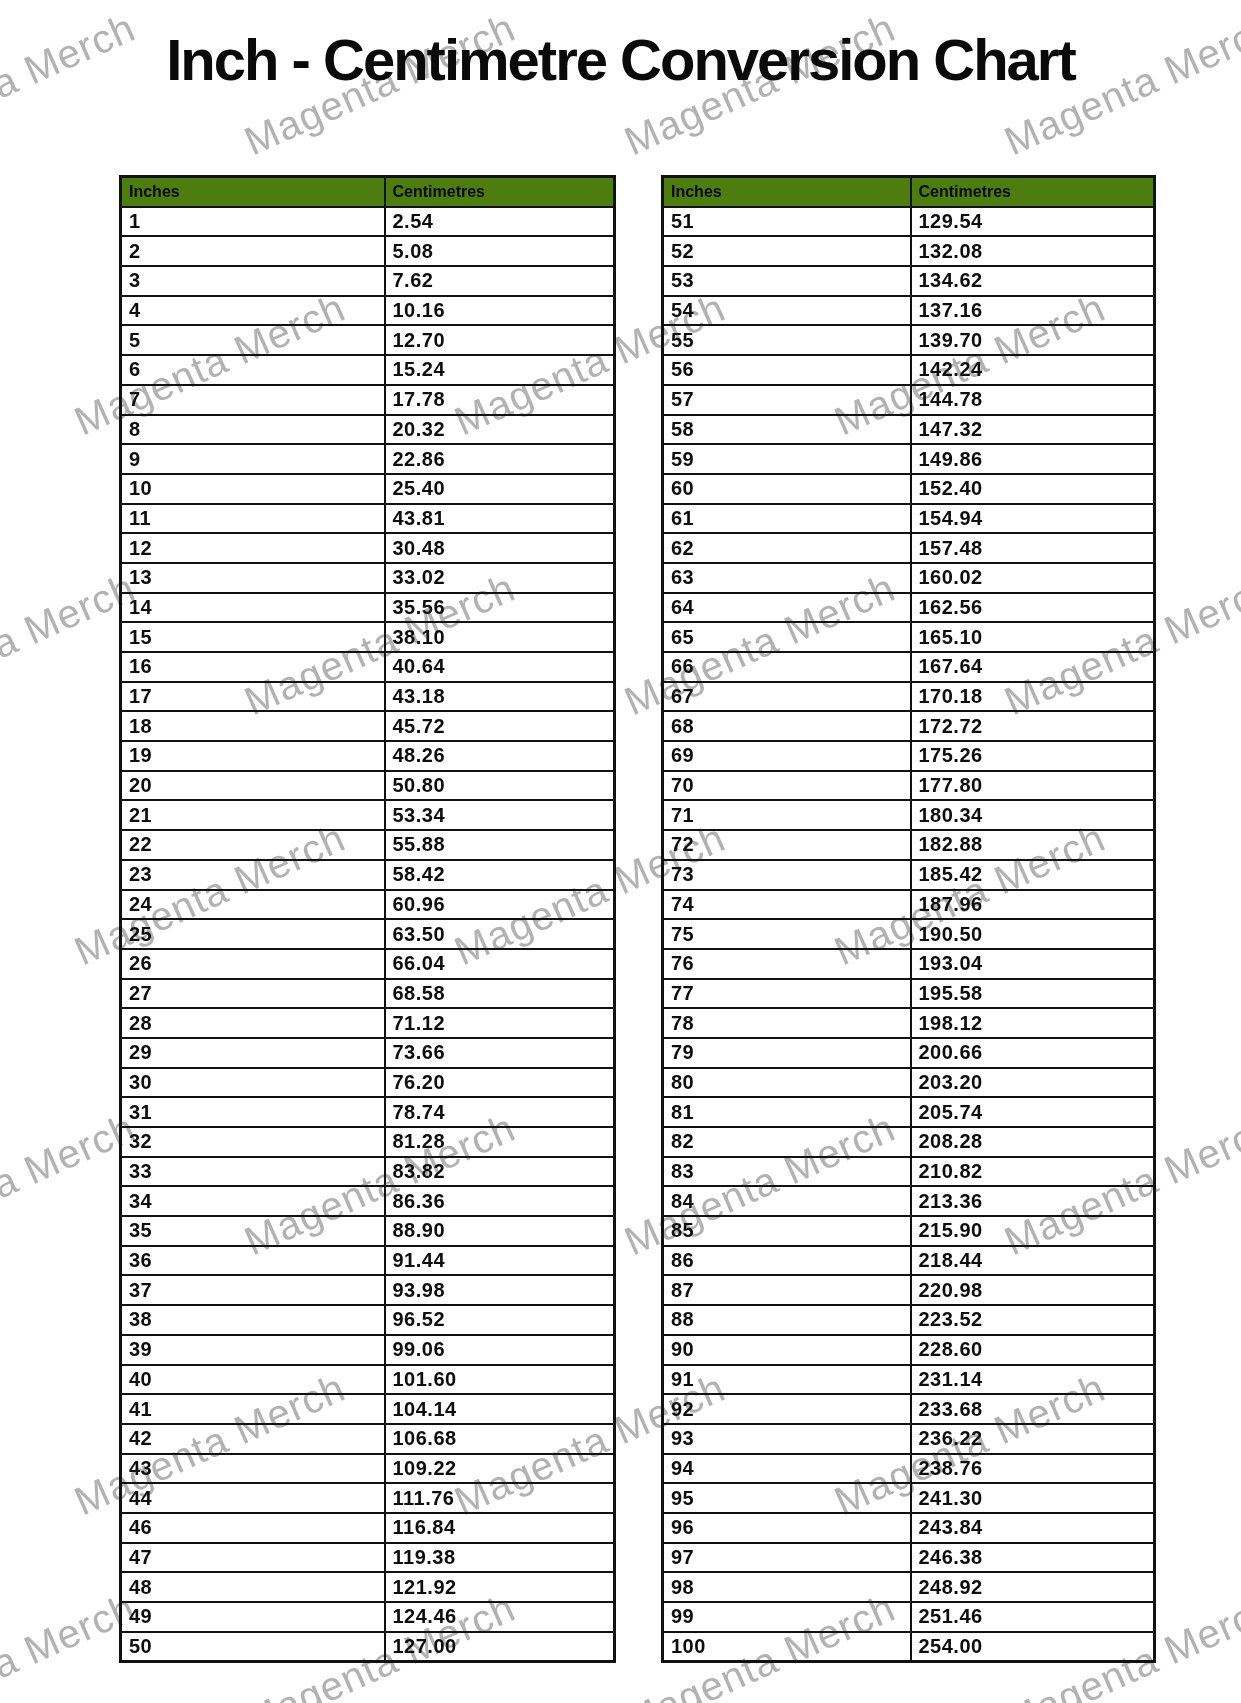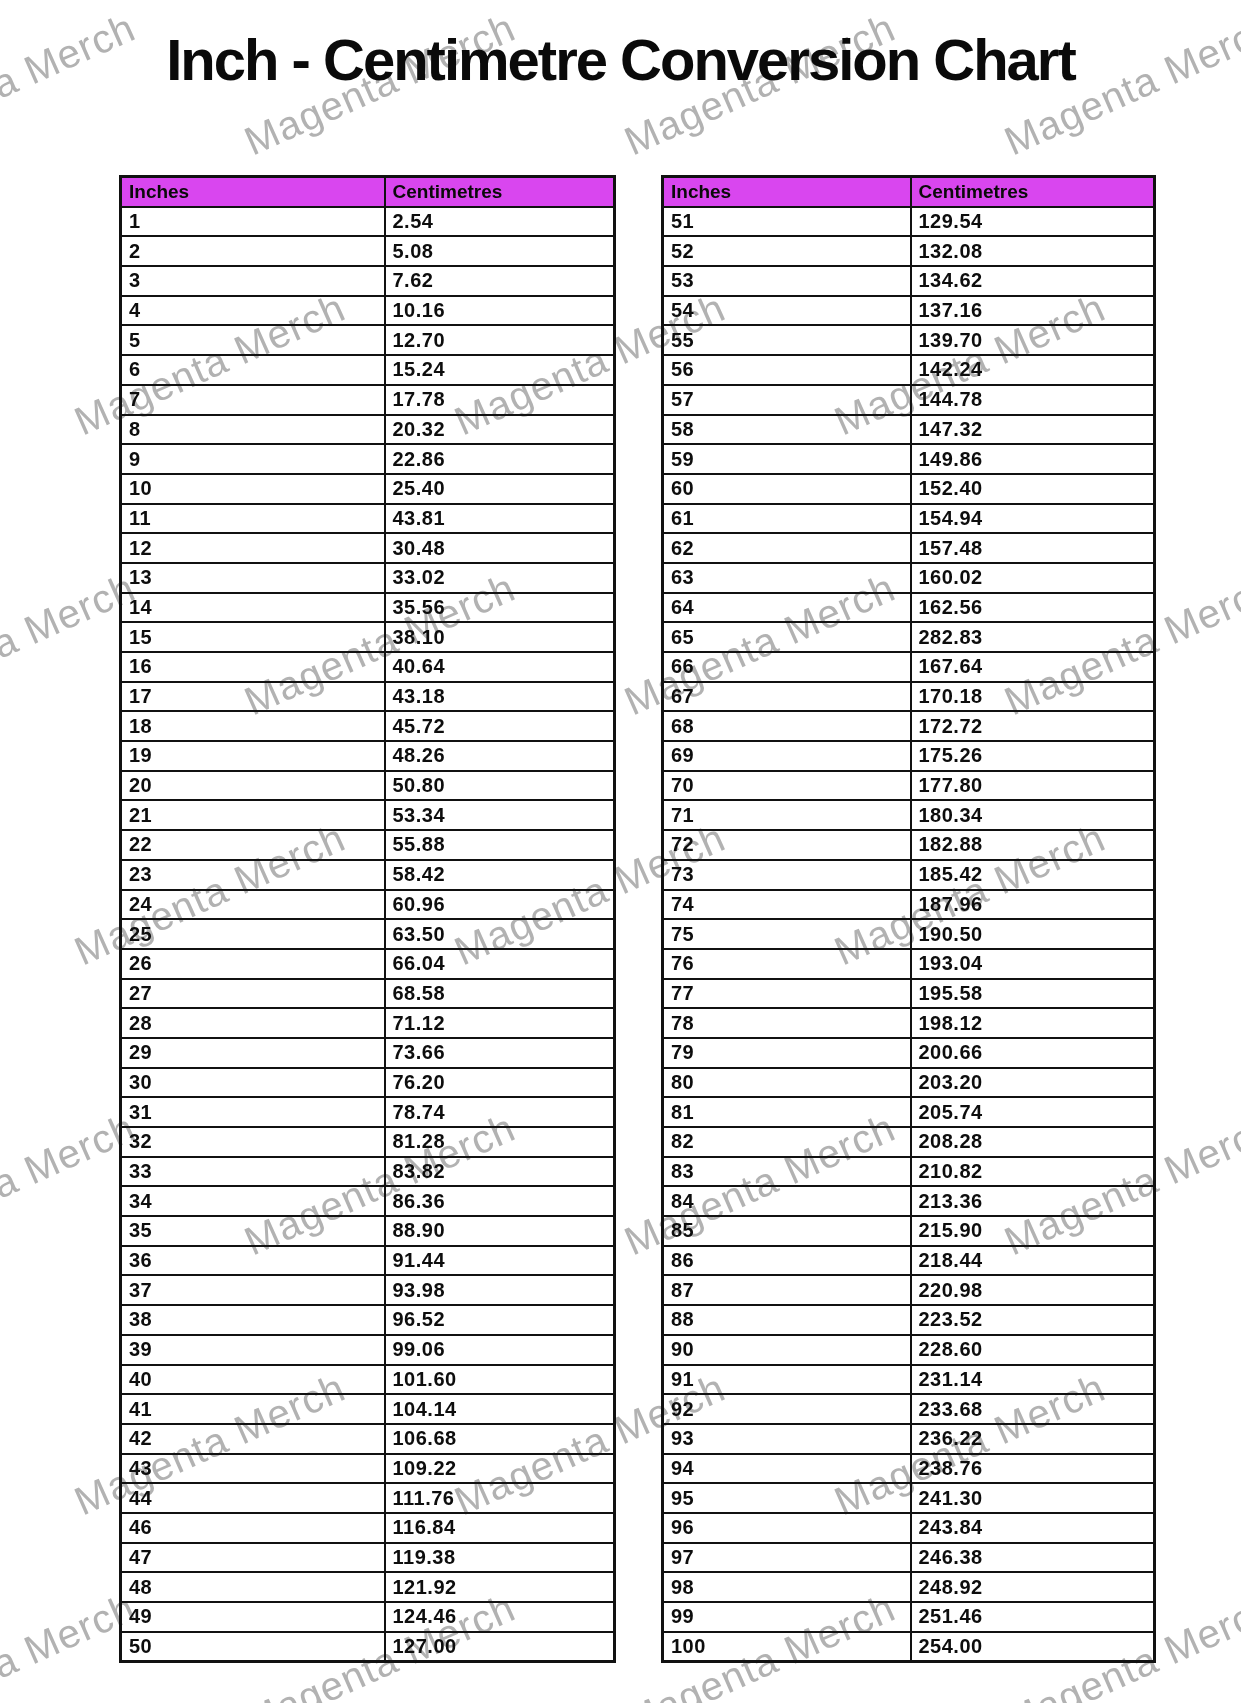--- a/index.html
+++ b/index.html
@@ -57,22 +57,22 @@
   .conv-table th,
   .conv-table td{
     border:2px solid #111;
     height:27.7px;
     padding:0 4px 0 7px;
     text-align:left;
     vertical-align:middle;
     overflow:hidden;
   }
   .conv-table th{
-    background:#d946ef;
-    font-size:19px;
+    background:#4d7c0f;
+    font-size:16px;
     font-weight:700;
     color:#0a0a0a;
   }
   .conv-table td{
     font-size:20px;
     font-weight:700;
     letter-spacing:0.5px;
     color:#0d0d0d;
     background:transparent;
   }
@@ -386,21 +386,21 @@
         <tr>
           <td>63</td>
           <td>160.02</td>
         </tr>
         <tr>
           <td>64</td>
           <td>162.56</td>
         </tr>
         <tr>
           <td>65</td>
-          <td>282.83</td>
+          <td>165.10</td>
         </tr>
         <tr>
           <td>66</td>
           <td>167.64</td>
         </tr>
         <tr>
           <td>67</td>
           <td>170.18</td>
         </tr>
         <tr>

